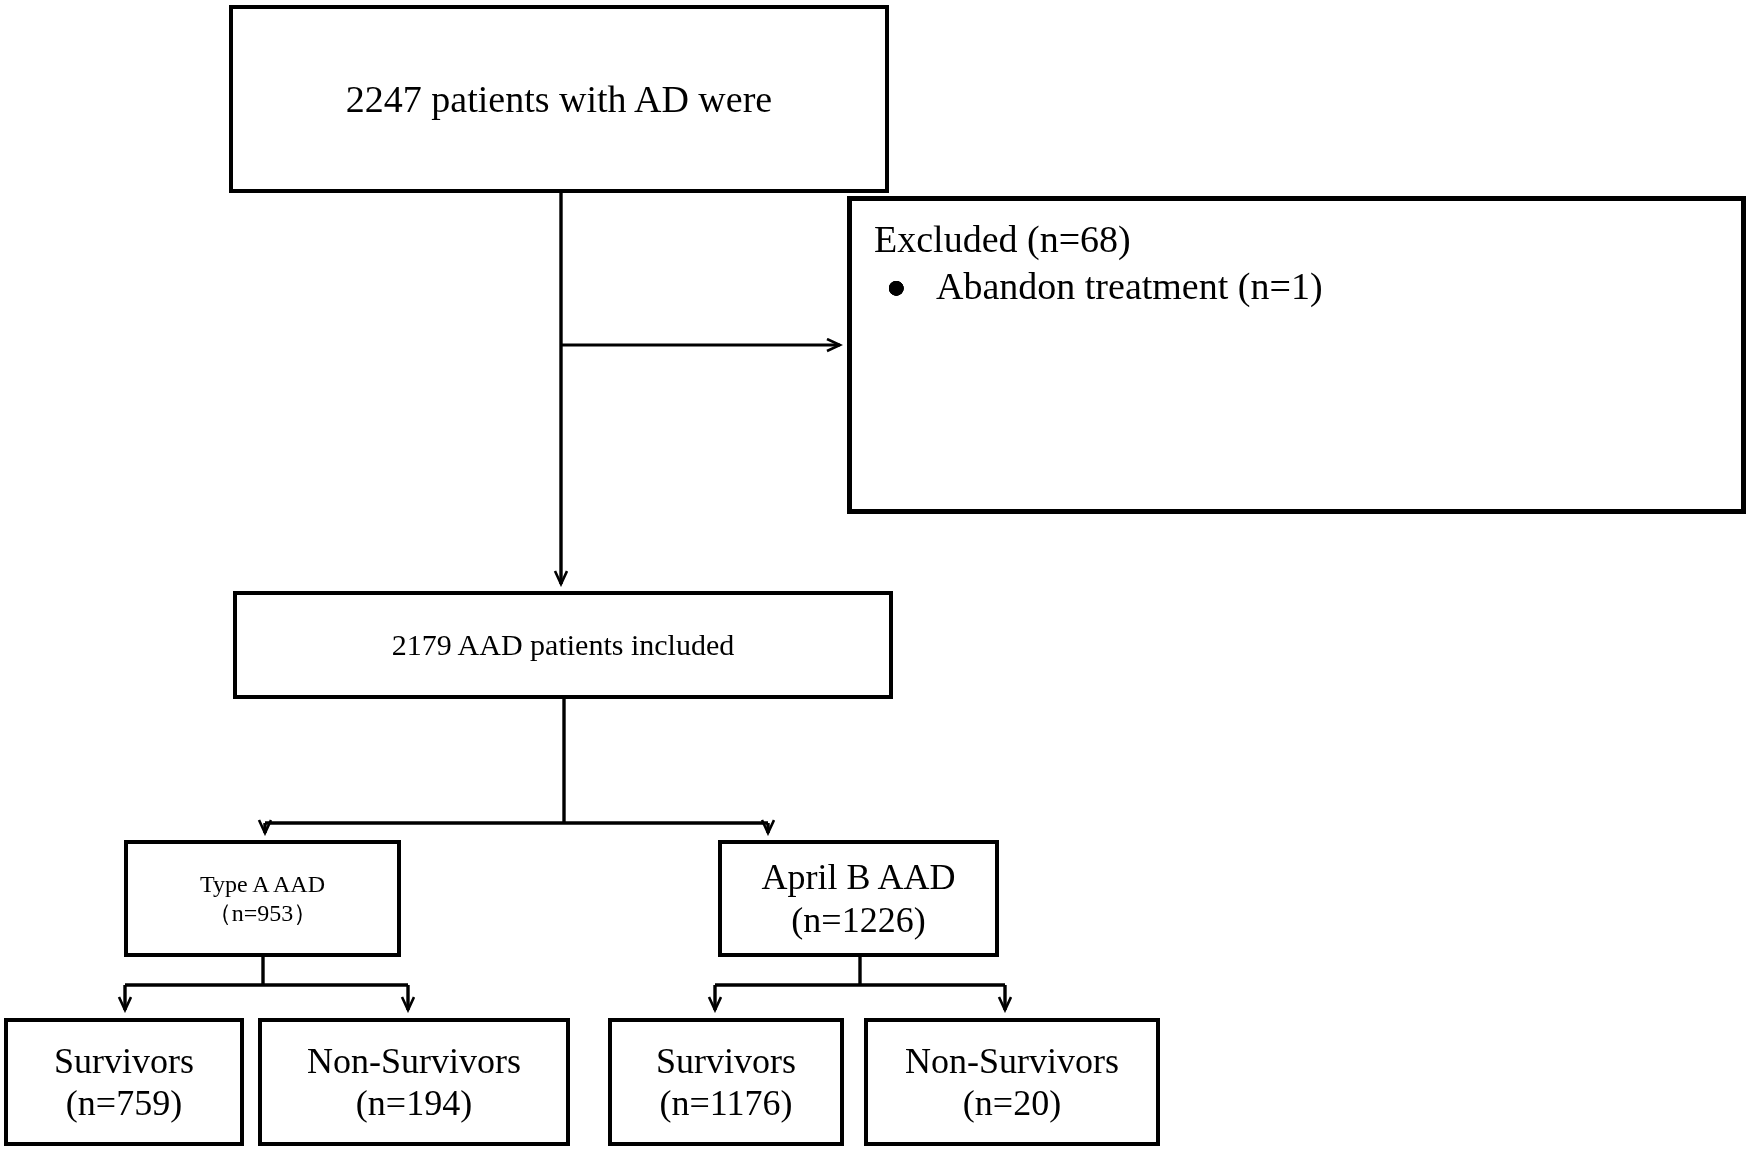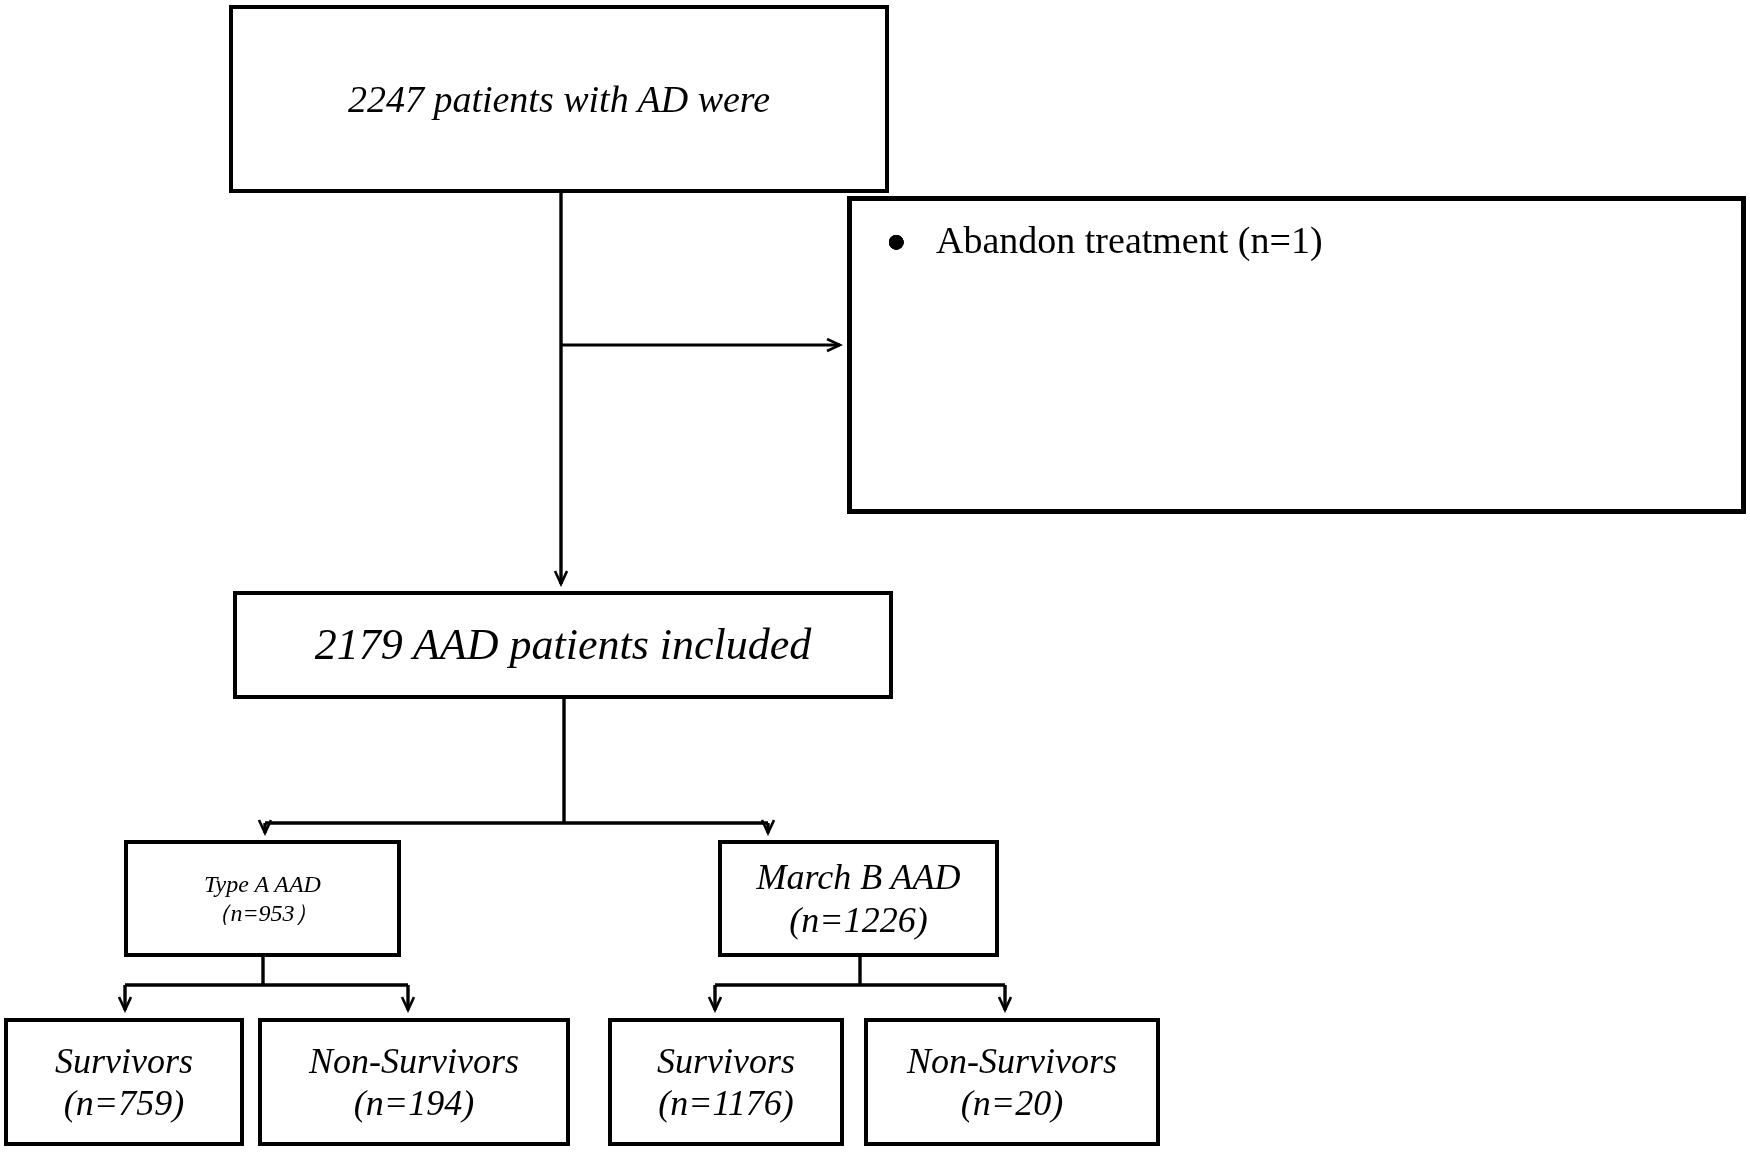--- a/index.html
+++ b/index.html
@@ -34,21 +34,20 @@
     display: flex;
     flex-direction: column;
     align-items: center;
     justify-content: center;
     text-align: center;
     line-height: 1.18;
   }
   .node .line {
     display: block;
     white-space: nowrap;
-    font-style: italic;
   }
   
   #node-identified {
     left: 229px; top: 5px; width: 660px; height: 188px;
     font-size: 38px;
   }
   #node-identified .line { line-height: 1.32; }
 
   #node-excluded {
     left: 847px; top: 196px; width: 899px; height: 318px;
@@ -77,21 +76,21 @@
   }
   ul.excl-list li .bullet {
     position: absolute;
     left: 12px;
     top: 0.02em;
     font-size: 34px;
     line-height: 1.28;
   }
   #node-included {
     left: 233px; top: 591px; width: 660px; height: 108px;
-    font-size: 44px;
+    font-size: 30px;
   }
   #node-typeA {
     left: 124px; top: 840px; width: 277px; height: 117px;
     font-size: 24px;
   }
   #node-typeB {
     left: 718px; top: 840px; width: 281px; height: 117px;
     font-size: 36px;
   }
   #node-surv-a {
@@ -141,20 +140,21 @@
     <line x1="715" y1="985" x2="1005" y2="985" stroke="#000000" stroke-width="3.4"></line>
     <line x1="715" y1="985" x2="715" y2="1010" stroke="#000000" stroke-width="3.4" marker-end="url(#arrowhead-open)"></line>
     <line x1="1005" y1="985" x2="1005" y2="1010" stroke="#000000" stroke-width="3.4" marker-end="url(#arrowhead-open)"></line>
   </svg>
 
   <div class="node" id="node-identified">
     <span class="line">2247 patients with AD were</span>
   </div>
 
   <div class="node" id="node-excluded">
+    <span class="excl-title">Excluded (n=68)</span>
     <ul class="excl-list">
       <li>
         <span class="bullet">●</span>
       </li>
       <li>
         <span class="bullet">●</span>
       </li>
       <li>
         <span class="bullet">●</span>
       </li>
@@ -168,21 +168,21 @@
   <div class="node" id="node-included">
     <span class="line">2179 AAD patients included</span>
   </div>
 
   <div class="node" id="node-typeA">
     <span class="line">Type A AAD</span>
     <span class="line">（n=953）</span>
   </div>
 
   <div class="node" id="node-typeB">
-    <span class="line">March B AAD</span>
+    <span class="line">April B AAD</span>
     <span class="line">(n=1226)</span>
   </div>
 
   <div class="node" id="node-surv-a">
     <span class="line">Survivors</span>
     <span class="line">(n=759)</span>
   </div>
 
   <div class="node" id="node-nonsurv-a">
     <span class="line">Non-Survivors</span>

